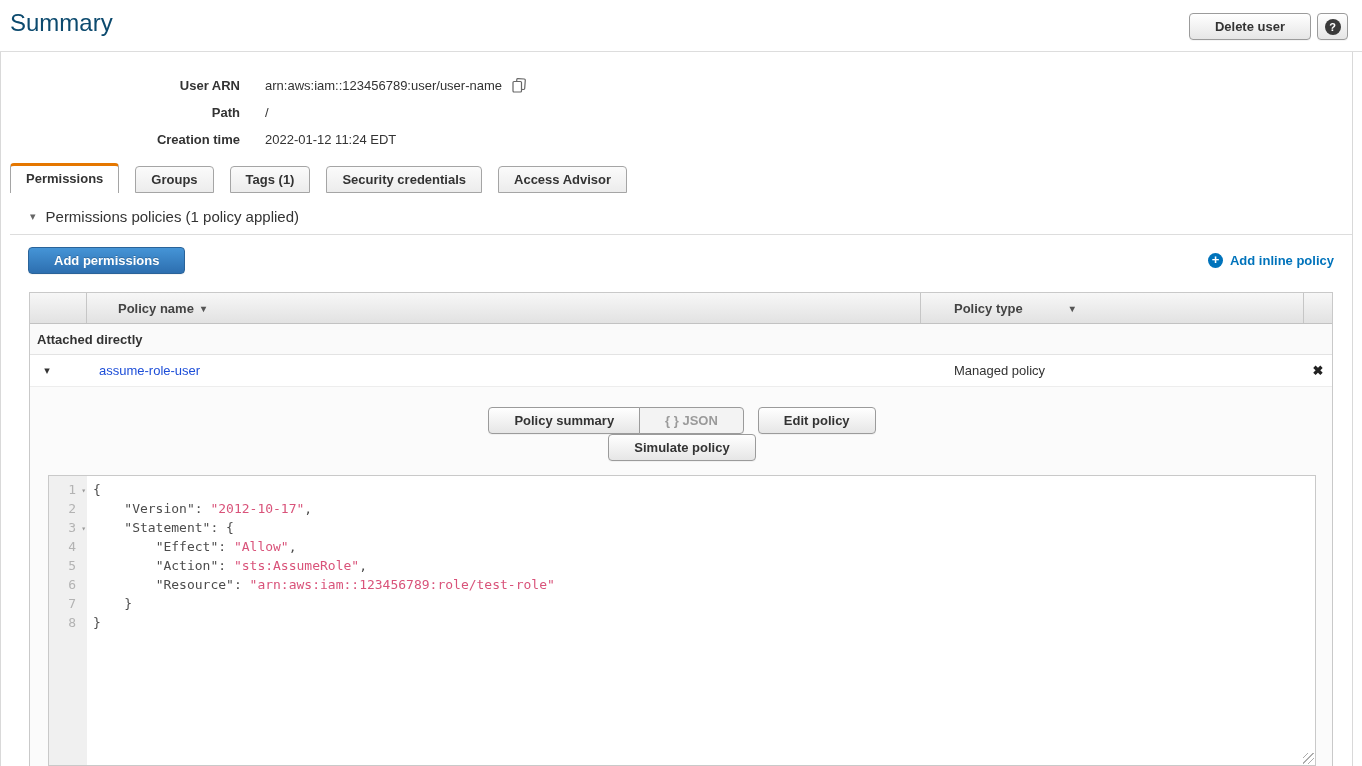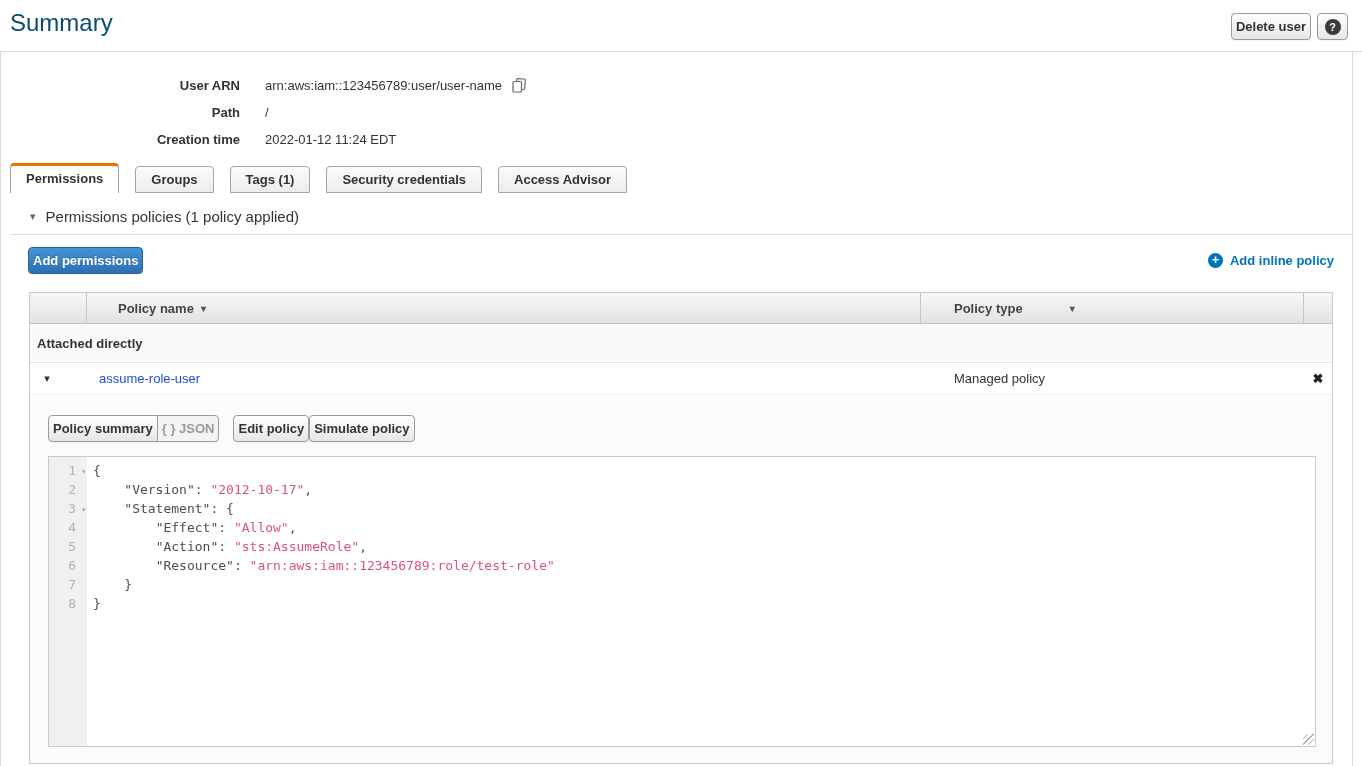--- a/index.html
+++ b/index.html
@@ -12,21 +12,21 @@
   
   .page-header {
     height: 52px; padding: 9px 14px 0 10px;
     display: flex; justify-content: space-between; align-items: flex-start;
     border-bottom: 1px solid #ddd;
   }
   .page-title { margin: 0; font-size: 24px; font-weight: 400; color: #0c4a6e; }
   .header-actions { display: flex; gap: 6px; margin-top: 4px; }
   .btn {
     display: inline-flex; align-items: center; justify-content: center;
-    height: 27px; padding: 0 4px;
+    height: 27px; padding: 0 25px;
     font-family: "Liberation Sans", sans-serif; font-size: 13px; font-weight: bold; color: #333;
     background: linear-gradient(#ffffff, #e6e6e6);
     border: 1px solid #9b9b9b; border-radius: 4px; cursor: pointer;
     box-shadow: 0 1px 0 rgba(0,0,0,0.04);
   }
   .help-btn { width: 31px; padding: 0; }
   .help-circle {
     width: 16px; height: 16px; border-radius: 50%; background: #3a3a3a;
     color: #fff; font-size: 11px; font-weight: bold; line-height: 16px; text-align: center;
   }
@@ -83,33 +83,33 @@
     border-bottom: 1px solid #c2c2c2; font-weight: bold; color: #444;
   }
   .tbl-header .cell { display: flex; align-items: center; }
   .c1 { width: 34px; flex: none; }
   .c2 { flex: 1; padding-left: 8px; }
   .c3 { width: 360px; flex: none; padding-left: 10px; gap: 40px; }
   .c4 { width: 28px; flex: none; justify-content: center; }
   .tbl-header .c1, .tbl-header .c2, .tbl-header .c3 { border-right: 1px solid #c6c6c6; margin-left: 23px; }
   .sort-caret { font-size: 10px; color: #555; margin-left: 7px; }
   .group-row {
-    height: 39px; display: flex; align-items: center; padding-left: 7px;
+    height: 31px; display: flex; align-items: center; padding-left: 7px;
     background: #fafafa; border-bottom: 1px solid #e3e3e3; font-weight: bold;
   }
   .policy-row { height: 32px; display: flex; align-items: center; background: #fff; border-bottom: 1px solid #ededed; }
   .policy-row .cell { display: flex; align-items: center; height: 100%; }
   .policy-row .c1 { justify-content: center; }
   .policy-row .c2 { padding-left: 35px; }
   .expand-caret { font-size: 11px; color: #333; cursor: pointer; }
   .policy-link { color: #1d4ed8; text-decoration: none; cursor: pointer; }
   .detach-x { font-size: 13px; color: #222; cursor: pointer; font-weight: bold; }
   
   .expanded-panel { background: #fbfbfb; padding: 20px 16px 16px 18px; }
-  .panel-actions { display: flex; justify-content: flex-start; align-items: center; }
+  .panel-actions { display: flex; justify-content: space-between; align-items: center; flex-direction: column; }
   .panel-actions-left { display: flex; align-items: center; }
   .btn-group { display: inline-flex; }
   .btn-group .btn:first-child { border-radius: 4px 0 0 4px; }
   .btn-group .btn:last-child { border-radius: 0 4px 4px 0; margin-left: -1px; }
   .btn.disabled { color: #9a9a9a; background: #f3f3f3; cursor: default; }
   .edit-policy-btn { margin-left: 14px; }
   
   .editor {
     margin-top: 14px; height: 291px; position: relative;
     border: 1px solid #c9c9c9; background: #fff;

